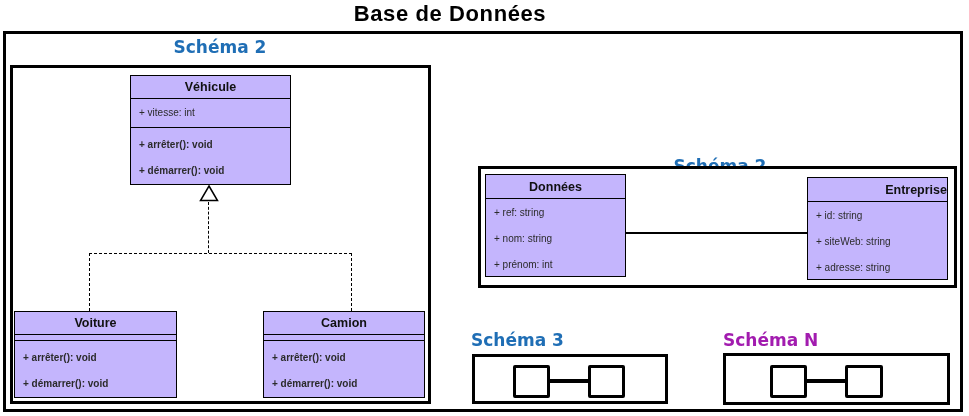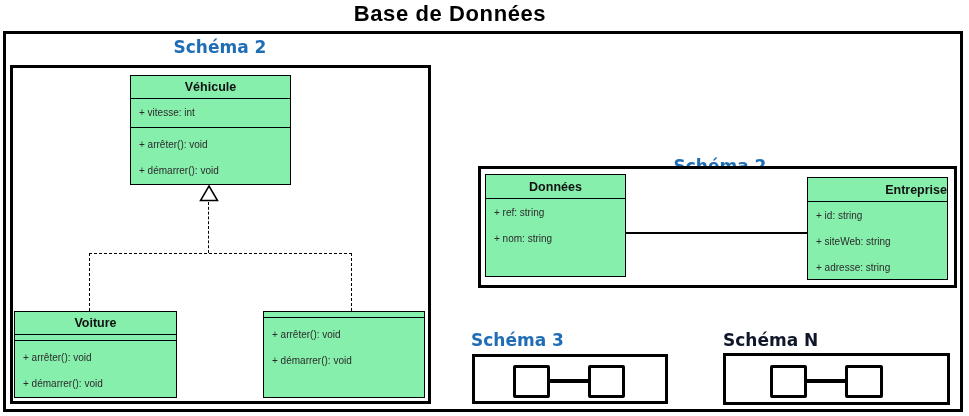--- a/index.html
+++ b/index.html
@@ -19,32 +19,32 @@
   .schema-label {
     position:absolute; color:#1f6eb5; font-weight:bold; font-size:17px;
     font-family:"DejaVu Sans", sans-serif; white-space:nowrap;
   }
   .schema-label.centered { text-align:center; }
   .section-box {
     position:absolute; border:3px solid #000; box-sizing:border-box; background:#fff;
   }
   
   .uml-class {
-    position:absolute; background:#86efac; border:1.5px solid #000;
+    position:absolute; background:#c4b5fd; border:1.5px solid #000;
     box-sizing:border-box; color:#2b2b2b; overflow:hidden;
   }
   .uml-title {
     font-weight:bold; text-align:center; font-size:12.5px; color:#111;
     height:22px; line-height:23px; border-bottom:1.5px solid #000;
   }
   .uml-sec { border-bottom:1.5px solid #000; }
   .uml-sec:last-child { border-bottom:none; }
   .uml-sec.attrs { padding:1px 0; }
   .uml-sec.attrs-empty { height:5px; padding:0; }
-  .uml-sec.methods { padding:4px 0; }
+  .uml-sec.methods { padding:4px 0;font-weight:bold; }
   .uml-row { font-size:10px; height:26px; line-height:26px; padding-left:8px; white-space:nowrap; }
   
   .dash-v { position:absolute; width:0; border-left:1.5px dashed #000; }
   .dash-h { position:absolute; height:0; border-top:1.5px dashed #000; }
   .solid-h { position:absolute; height:2px; background:#000; }
   .tri { position:absolute; }
   
   .mini-square {
     position:absolute; width:37px; height:33px; border:3px solid #000;
     box-sizing:border-box; background:#fff; border-radius:2px;
@@ -86,36 +86,38 @@
   <div class="uml-class" style="left:14px; top:311px; width:163px; height:87px;">
     <div class="uml-title">Voiture</div>
     <div class="uml-sec attrs-empty"></div>
     <div class="uml-sec methods">
       <div class="uml-row">+ arrêter(): void</div>
       <div class="uml-row">+ démarrer(): void</div>
     </div>
   </div>
 
   <div class="uml-class" style="left:263px; top:311px; width:162px; height:87px;">
+    <div class="uml-title">Camion</div>
     <div class="uml-sec attrs-empty"></div>
     <div class="uml-sec methods">
       <div class="uml-row">+ arrêter(): void</div>
       <div class="uml-row">+ démarrer(): void</div>
     </div>
   </div>
 
   <div class="schema-label centered" style="left: 600px; top: 143px; width: 240px; color: rgb(31, 110, 181); margin-top: 13px;">Schéma 2</div>
 
   <div class="section-box" style="left:478px; top:166px; width:479px; height:122px;"></div>
 
   <div class="uml-class" style="left:485px; top:174px; width:141px; height:103px;">
     <div class="uml-title" style="height:23px; line-height:24px;">Données</div>
     <div class="uml-sec attrs">
       <div class="uml-row">+ ref: string</div>
       <div class="uml-row">+ nom: string</div>
+      <div class="uml-row">+ prénom: int</div>
     </div>
   </div>
 
   <div class="solid-h" style="left:626px; top:232px; width:181px;"></div>
 
   <div class="uml-class" style="left:807px; top:177px; width:141px; height:103px;">
     <div class="uml-title" style="height:23px; line-height:24px;text-align:right;">Entreprise</div>
     <div class="uml-sec attrs">
       <div class="uml-row">+ id: string</div>
       <div class="uml-row">+ siteWeb: string</div>
@@ -123,20 +125,20 @@
     </div>
   </div>
 
   <div class="schema-label" style="left: 471px; top: 330px; color: rgb(31, 110, 181);">Schéma 3</div>
 
   <div class="section-box" style="left:472px; top:354px; width:196px; height:50px;"></div>
   <div class="mini-square" style="left:513px; top:365px;"></div>
   <div class="mini-square" style="left:588px; top:365px;"></div>
   <div class="thick-link" style="left:548px; top:379px; width:42px;"></div>
 
-  <div class="schema-label" style="left: 723px; top: 330px; color: #0f172a;">Schéma N</div>
+  <div class="schema-label" style="left: 723px; top: 330px; color: #a21caf;">Schéma N</div>
 
   <div class="section-box" style="left:723px; top:353px; width:227px; height:52px;"></div>
   <div class="mini-square" style="left:770px; top:365px;"></div>
   <div class="mini-square" style="left:845px; top:365px; width:38px;"></div>
   <div class="thick-link" style="left:805px; top:379px; width:42px;"></div>
 
 </div>
 
 </body></html>

